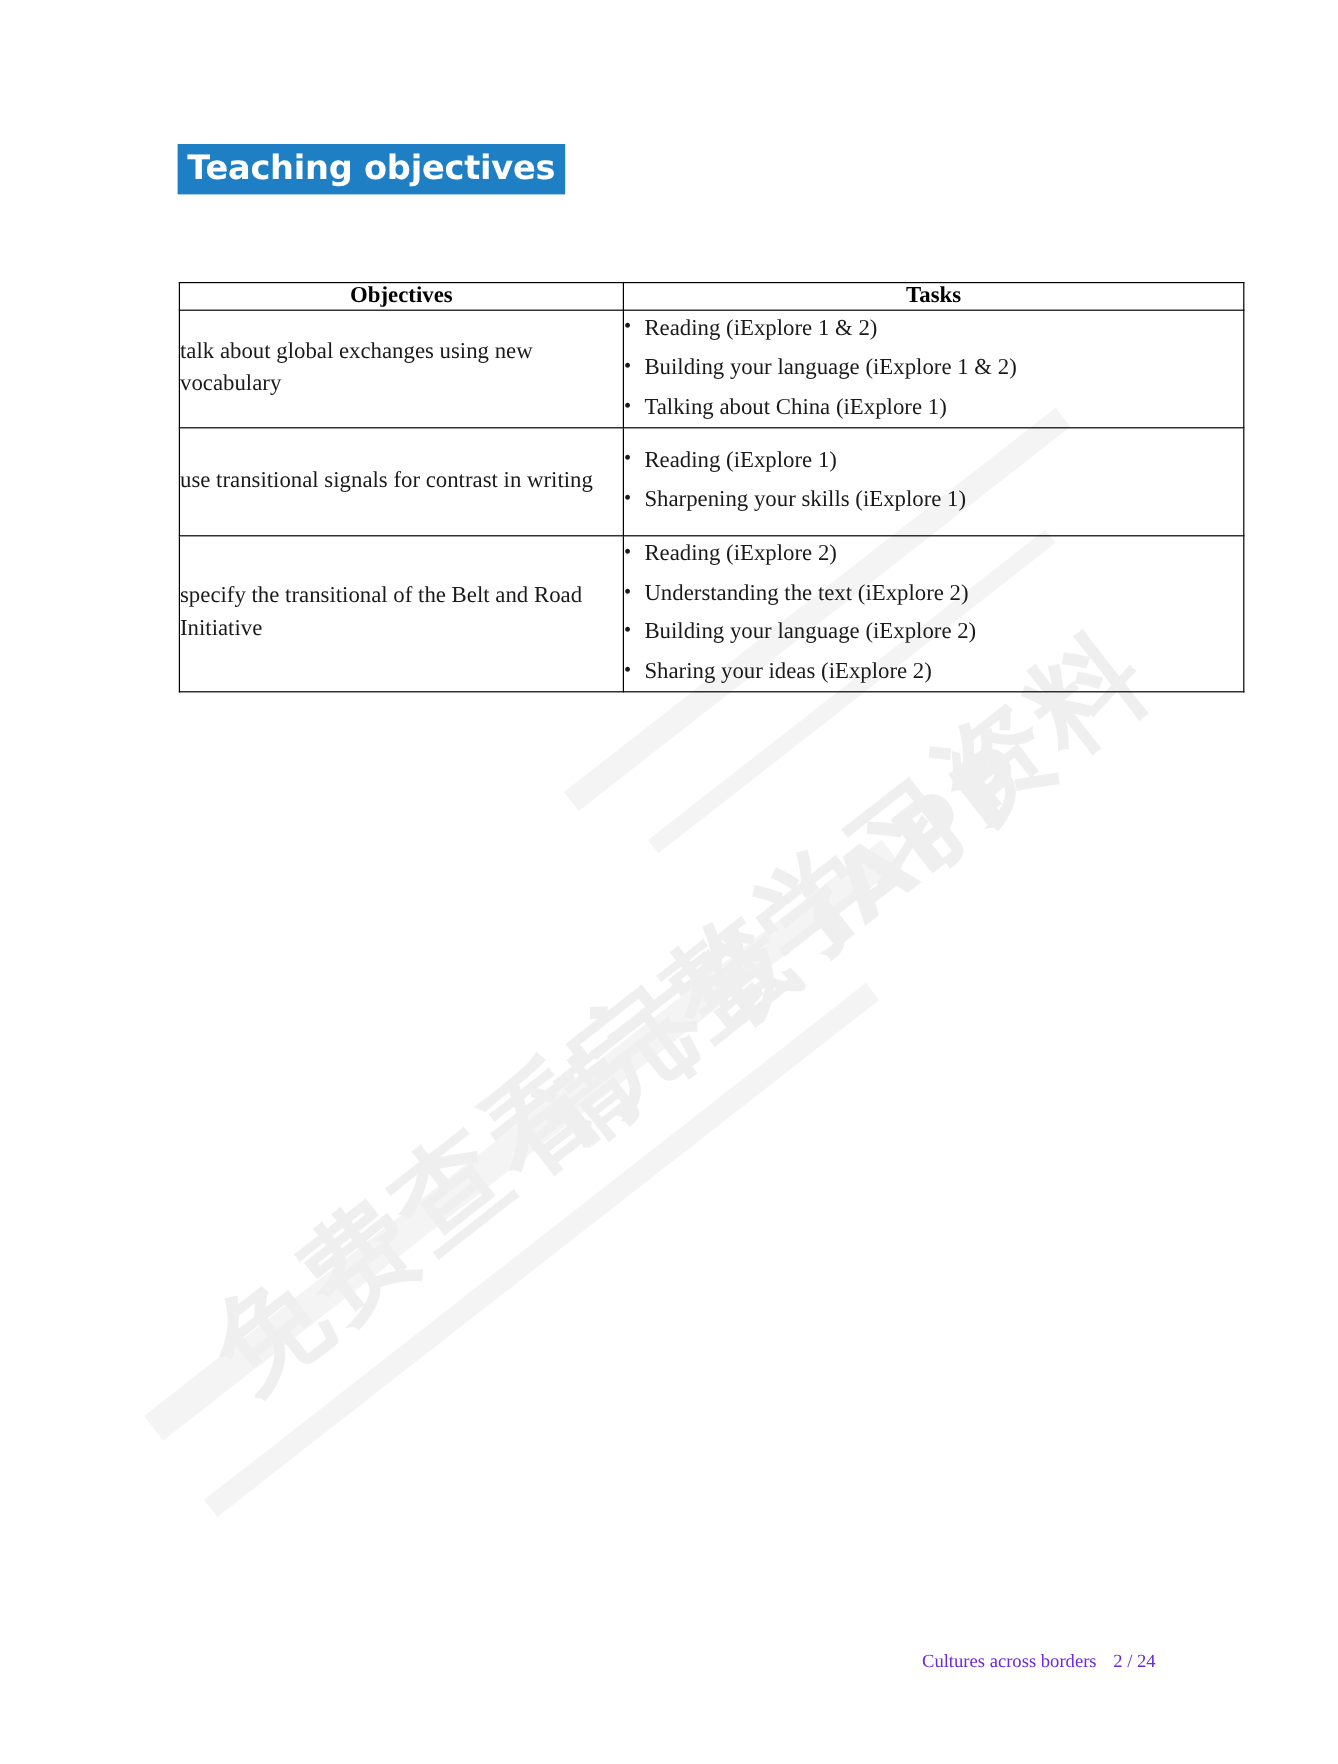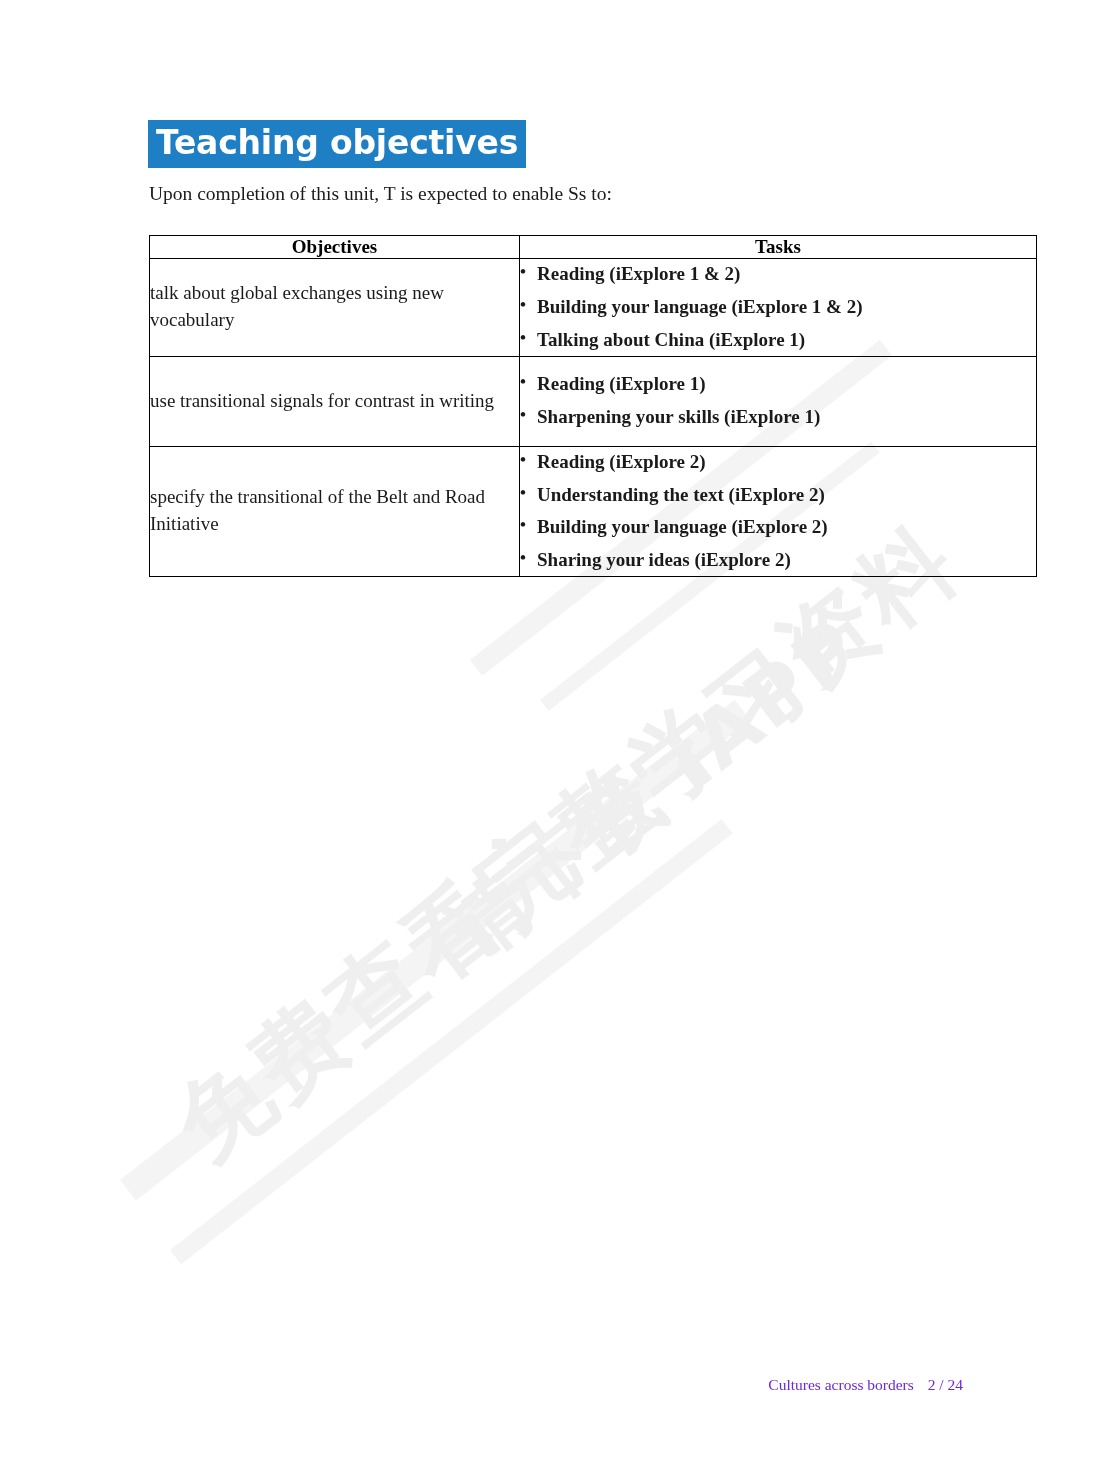--- a/index.html
+++ b/index.html
@@ -63,21 +63,21 @@
     left: 148px;
     top: 120px;
     z-index: 2;
   }
   .heading {
     display: inline-block;
     background: #1f7fc4;
     color: #ffffff;
     font-family: "DejaVu Sans", sans-serif;
     font-weight: 700;
-    font-size: 33px;
+    font-size: 28px;
     line-height: 1.22;
     padding: 3px 8px 5px 8px;
     letter-spacing: -0.2px;
   }
 
   
   .intro {
     position: absolute;
     left: 149px;
     top: 183px;
@@ -123,21 +123,20 @@
   }
   td.task-cell ul {
     margin: 0;
     padding: 0;
     list-style: none;
   }
   td.task-cell li {
     position: relative;
     padding-left: 17px;
     margin: 1px 0 4px 0;
-    font-weight: bold;
   }
   td.task-cell li:last-child { margin-bottom: 1px; }
   td.task-cell li:before {
     content: "•";
     position: absolute;
     left: 0;
     top: -1px;
     font-size: 17px;
   }
   tr.row-tall-1 td { height: 94px; }
@@ -169,21 +168,20 @@
     <div class="wm-stripe" style="left:470px; top:660px; width:520px; height:20px; transform:rotate(-38deg);"></div>
     <div class="wm-stripe" style="left:540px; top:700px; width:420px; height:14px; transform:rotate(-38deg);"></div>
     <div class="wm-text wm-a">免费查看完整学习资料</div>
     <div class="wm-text wm-b">请下载 iAPP</div>
   </div>
 
   <div class="heading-wrap">
     <span class="heading">Teaching objectives</span>
   </div>
 
-  <div class="intro">Upon completion of this unit, T is expected to enable Ss to:</div>
 
   <table class="obj-table">
     <thead>
       <tr>
         <th class="col-head" style="width:370px;">Objectives</th>
         <th class="col-head">Tasks</th>
       </tr>
     </thead>
     <tbody>
       <tr class="row-tall-1">

